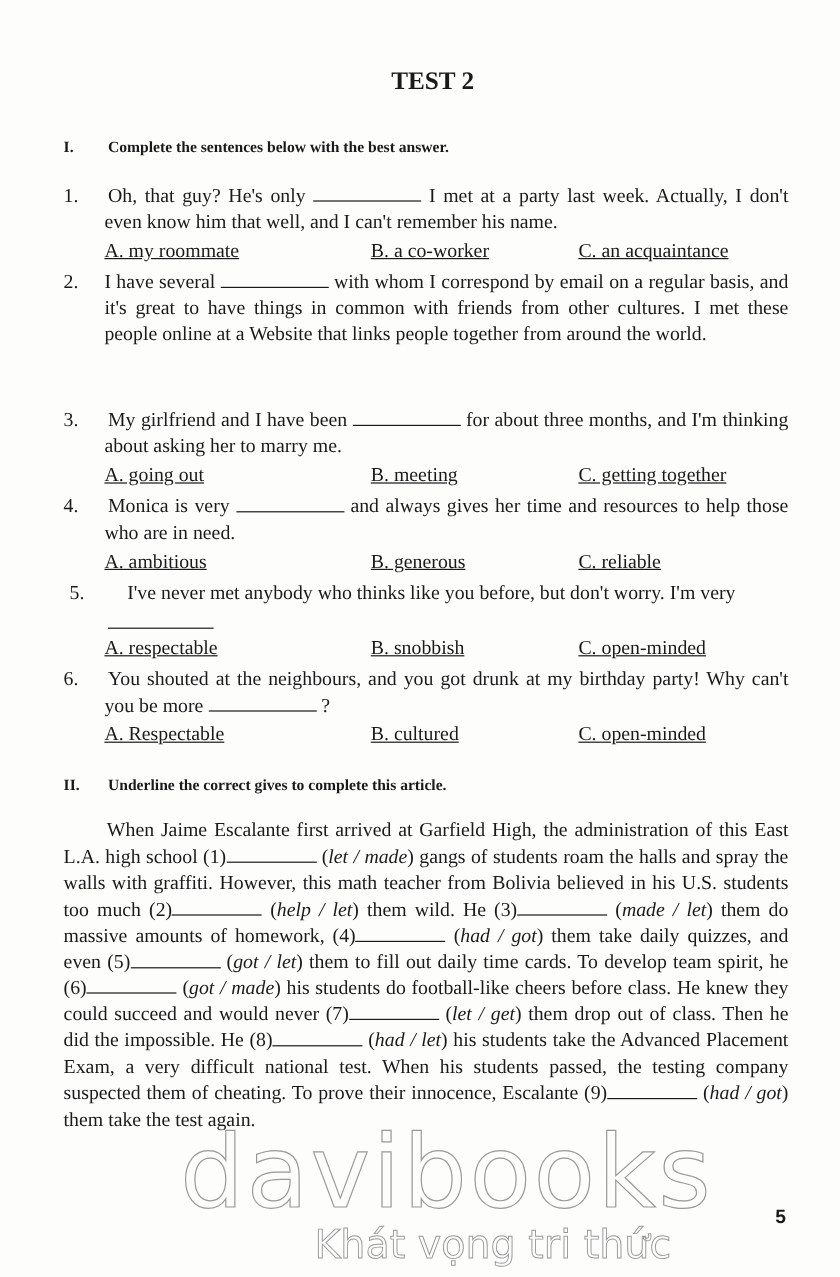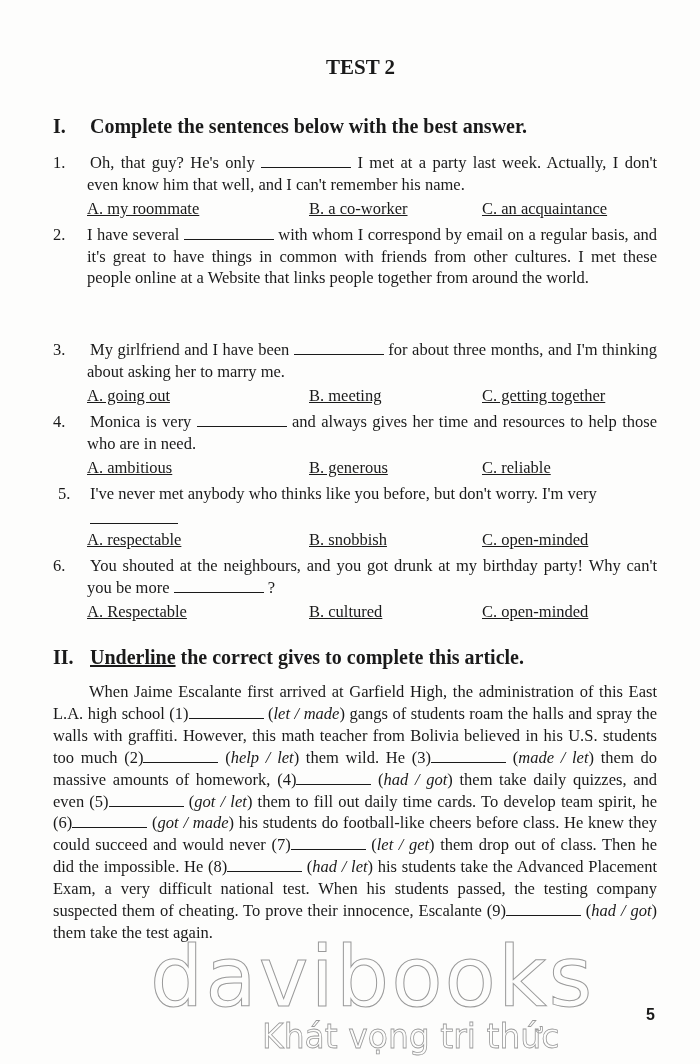--- a/index.html
+++ b/index.html
@@ -1,22 +1,22 @@
 <!DOCTYPE html>
 <html><head>
 <meta charset="utf-8">
 <style>
   * { box-sizing: border-box; margin: 0; padding: 0; }
   html, body { width: 700px; height: 1064px; background: #fdfdfc; overflow: hidden; }
   body { position: relative; font-family: "Liberation Serif", "DejaVu Serif", serif; color: #1a1a1a; }
   .page { position: absolute; left: 0; top: 0; width: 700px; height: 1064px; }
   .title { position: absolute; top: 55px; left: 0; width: 700px; text-align: center; font-weight: bold; font-size: 21px; padding-left: 21px; }
-  .sec-head { position: absolute; left: 53px; font-weight: bold; font-size: 20px; white-space: nowrap; }
+  .sec-head { position: absolute; left: 53px; font-weight: bold; font-size: 13px; white-space: nowrap; }
   .sec-head .num { display: inline-block; width: 37px; }
-  .sec-head .u { text-decoration: underline; }
+  .sec-head .u { }
   .q { position: absolute; left: 53px; width: 604px; font-size: 16.5px; line-height: 21.5px; }
   .q .qn { position: absolute; left: 0; top: 0; }
   .q .qt { margin-left: 34px; text-align: justify; }
   .q .qt.first { text-indent: 3px; }
   .blank { display: inline-block; width: 90px; border-bottom: 1.3px solid #1a1a1a; height: 14px; vertical-align: baseline; }
   .blank.short { width: 75px; }
   .opts { position: absolute; left: 87px; width: 570px; font-size: 16.5px; height: 22px; }
   .opt { position: absolute; top: 0; white-space: nowrap; text-decoration: underline; }
   .opt.a { left: 0; } .opt.b { left: 222px; } .opt.c { left: 395px; }
   .article { position: absolute; left: 53px; top: 681px; width: 604px; font-size: 16.5px; line-height: 21.9px; text-align: justify; text-indent: 36px; }
@@ -66,21 +66,21 @@
     <div class="qt first"><span>Monica is very </span><span class="blank"></span><span> and always gives her time and resources to help those who are in need.</span></div>
   </div>
   <div class="opts" style="top:458px;">
     <span class="opt a">A. ambitious</span>
     <span class="opt b">B. generous</span>
     <span class="opt c">C. reliable</span>
   </div>
 
   <div class="q" style="top:483px; left:58px; width:599px;">
     <span class="qn">5.</span>
-    <div class="qt first" style="margin-left:29px;"><span>I've never met anybody who thinks like you before, but don't worry. I'm very</span></div>
+    <div class="qt first" style="margin-left:45px;"><span>I've never met anybody who thinks like you before, but don't worry. I'm very</span></div>
     <div style="margin-left:32px; margin-top:3px;"><span class="blank" style="width:88px;"></span></div>
   </div>
   <div class="opts" style="top:530px;">
     <span class="opt a">A. respectable</span>
     <span class="opt b">B. snobbish</span>
     <span class="opt c">C. open-minded</span>
   </div>
 
   <div class="q" style="top:555px;">
     <span class="qn">6.</span>

